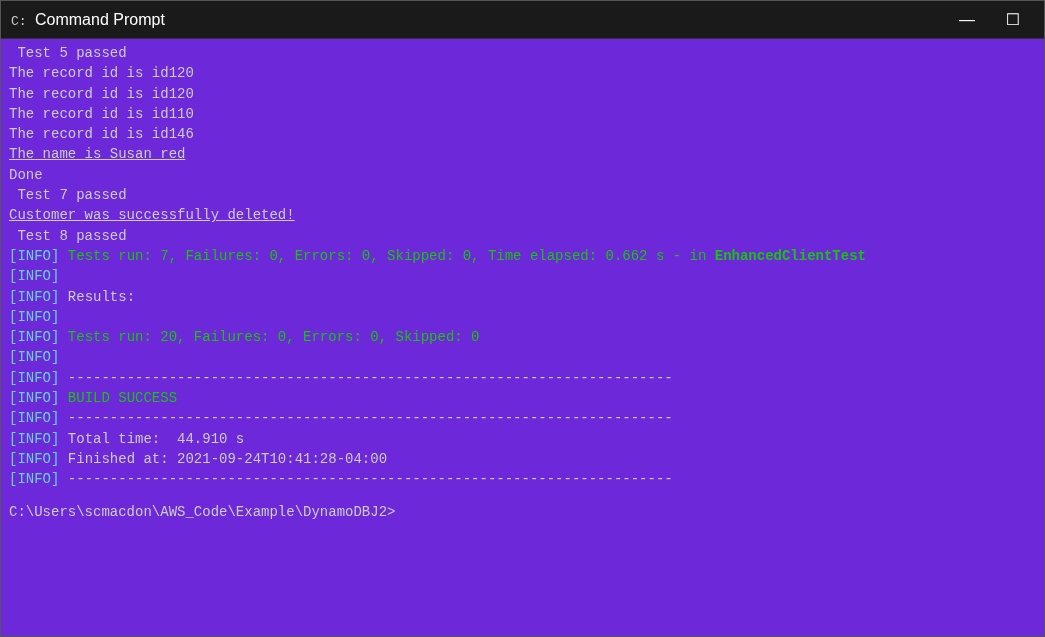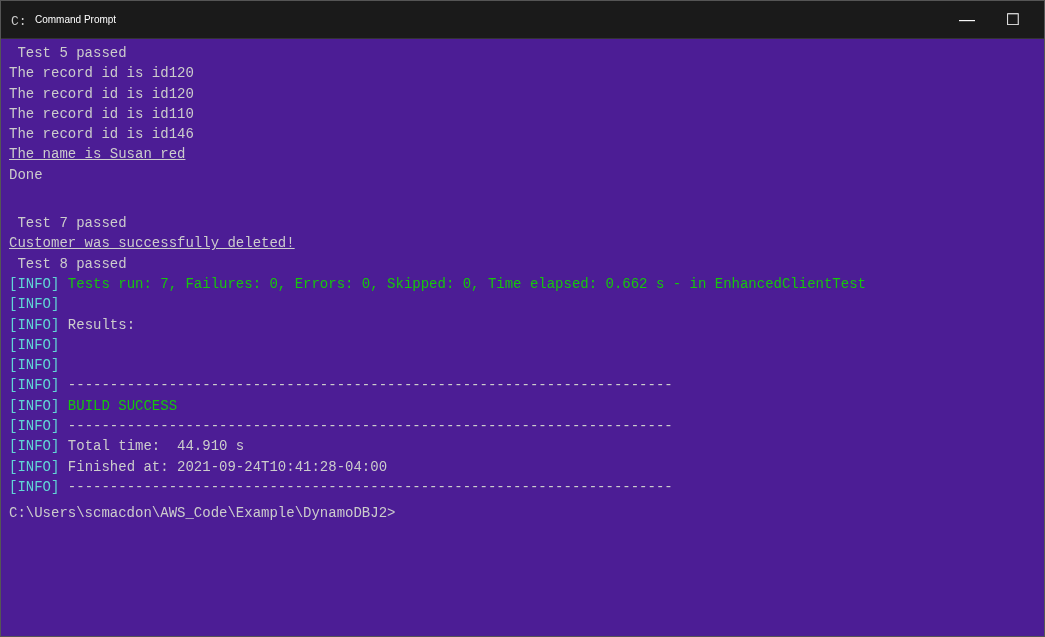--- a/index.html
+++ b/index.html
@@ -41,21 +41,21 @@
     }
 
     .title-bar-icon svg {
       width: 18px;
       height: 18px;
     }
 
     .title-bar-title {
       color: #fff;
       font-family: 'Segoe UI', Arial, sans-serif;
-      font-size: 10px;
+      font-size: 16px;
       flex: 1;
     }
 
     .title-bar-controls {
       display: flex;
       gap: 0;
     }
 
     .title-bar-btn {
       width: 46px;
@@ -64,37 +64,37 @@
       align-items: center;
       justify-content: center;
       color: #fff;
       font-size: 16px;
       cursor: pointer;
       background: transparent;
       border: none;
     }
 
     .terminal-body {
-      background: #4c1d95;
+      background: #6d28d9;
       flex: 1;
       padding: 4px 8px;
       overflow: hidden;
       color: #ccc;
       font-size: 14px;
       line-height: 1.45;
     }
 
     .line {
       white-space: pre;
       display: block;
     }
 
     .prompt-line {
       color: #cccccc;
-      margin-top: 6px;
+      margin-top: 12px;
     }
   </style>
 </head>
 <body>
 
 <div class="window">
 
   <div class="title-bar">
     <div class="title-bar-icon">
       <svg viewBox="0 0 18 18" xmlns="http://www.w3.org/2000/svg">
@@ -112,28 +112,29 @@
   <div class="terminal-body" id="terminal-body">
   <span class="line" style="color: rgb(204, 204, 204);"> Test 5 passed</span>
       <span class="line" style="color: rgb(204, 204, 204);">The record id is id120</span>
       <span class="line" style="color: rgb(204, 204, 204);"></span>
       <span class="line" style="color: rgb(204, 204, 204);">The record id is id120</span>
       <span class="line" style="color: rgb(204, 204, 204);">The record id is id110</span>
       <span class="line" style="color: rgb(204, 204, 204);">The record id is id146</span>
       <span class="line" style="color: rgb(204, 204, 204); text-decoration: underline;">The name is Susan red</span>
       <span class="line" style="color: rgb(204, 204, 204);">Done</span>
       <span class="line" style="color: rgb(204, 204, 204);"></span>
-      <span class="line" style="color: rgb(204, 204, 204); margin-top: 28px;"> Test 7 passed</span>
+      <span class="line" style="color: rgb(204, 204, 204);"> Test 7 passed</span>
       <span class="line" style="color: rgb(204, 204, 204); text-decoration: underline;">Customer was successfully deleted!</span>
       <span class="line" style="color: rgb(204, 204, 204);"></span>
       <span class="line" style="color: rgb(204, 204, 204);"> Test 8 passed</span>
-      <span class="line"><span style="color: rgb(97, 214, 214);">[INFO]</span><span style="color: rgb(22, 198, 12);"> Tests run: 7, Failures: 0, Errors: 0, Skipped: 0, Time elapsed: 0.662 s - in </span><span style="color: rgb(22, 198, 12); font-weight: normal;">EnhancedClientTest</span></span>
+      <span class="line"><span style="color: rgb(97, 214, 214);">[INFO]</span><span style="color: rgb(22, 198, 12);"> Tests run: 7, Failures: 0, Errors: 0, Skipped: 0, Time elapsed: 0.662 s - in </span><span style="color: rgb(22, 198, 12); font-weight: bold;">EnhancedClientTest</span></span>
       <span class="line"><span style="color: rgb(97, 214, 214);">[INFO]</span><span style="color: rgb(204, 204, 204);"></span></span>
       <span class="line"><span style="color: rgb(97, 214, 214);">[INFO]</span><span style="color: rgb(204, 204, 204);"> Results:</span></span>
       <span class="line"><span style="color: rgb(97, 214, 214);">[INFO]</span><span style="color: rgb(204, 204, 204);"></span></span>
+      <span class="line"><span style="color: rgb(97, 214, 214);">[INFO]</span><span style="color: rgb(22, 198, 12);"> Tests run: 20, Failures: 0, Errors: 0, Skipped: 0</span></span>
       <span class="line"><span style="color: rgb(97, 214, 214);">[INFO]</span><span style="color: rgb(204, 204, 204);"></span></span>
       <span class="line"><span style="color: rgb(97, 214, 214);">[INFO]</span><span style="color: rgb(204, 204, 204);"> ------------------------------------------------------------------------</span></span>
       <span class="line"><span style="color: rgb(97, 214, 214);">[INFO]</span><span style="color: rgb(22, 198, 12); margin-top: 31px;"> BUILD SUCCESS</span></span>
       <span class="line"><span style="color: rgb(97, 214, 214);">[INFO]</span><span style="color: rgb(204, 204, 204);"> ------------------------------------------------------------------------</span></span>
       <span class="line"><span style="color: rgb(97, 214, 214);">[INFO]</span><span style="color: rgb(204, 204, 204);"> Total time:  44.910 s</span></span>
       <span class="line"><span style="color: rgb(97, 214, 214);">[INFO]</span><span style="color: rgb(204, 204, 204);"> Finished at: 2021-09-24T10:41:28-04:00</span></span>
       <span class="line"><span style="color: rgb(97, 214, 214);">[INFO]</span><span style="color: rgb(204, 204, 204);"> ------------------------------------------------------------------------</span></span>
       <span class="line prompt-line" style="color: rgb(204, 204, 204);">C:\Users\scmacdon\AWS_Code\Example\DynamoDBJ2&gt;</span>
     </div>
 </div>

